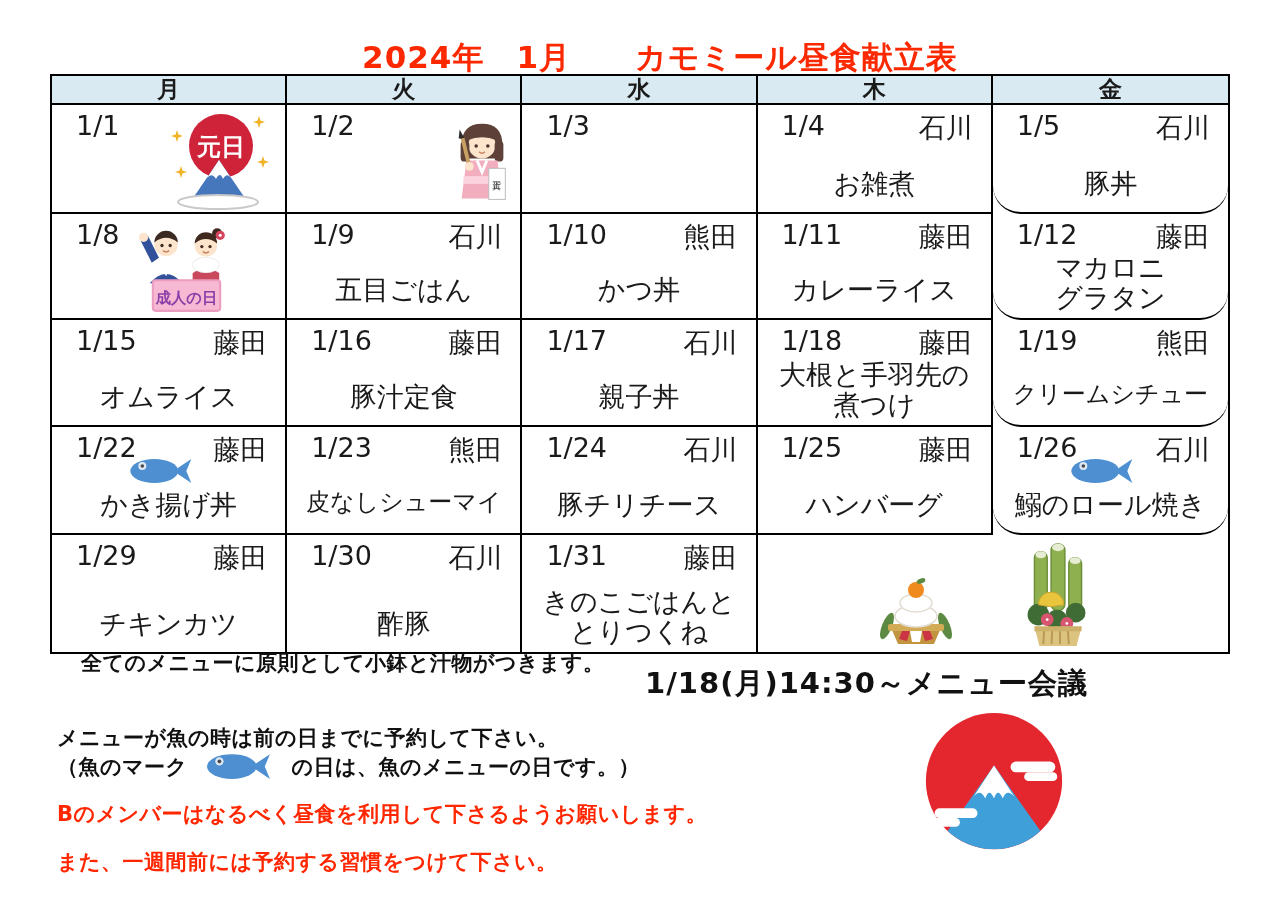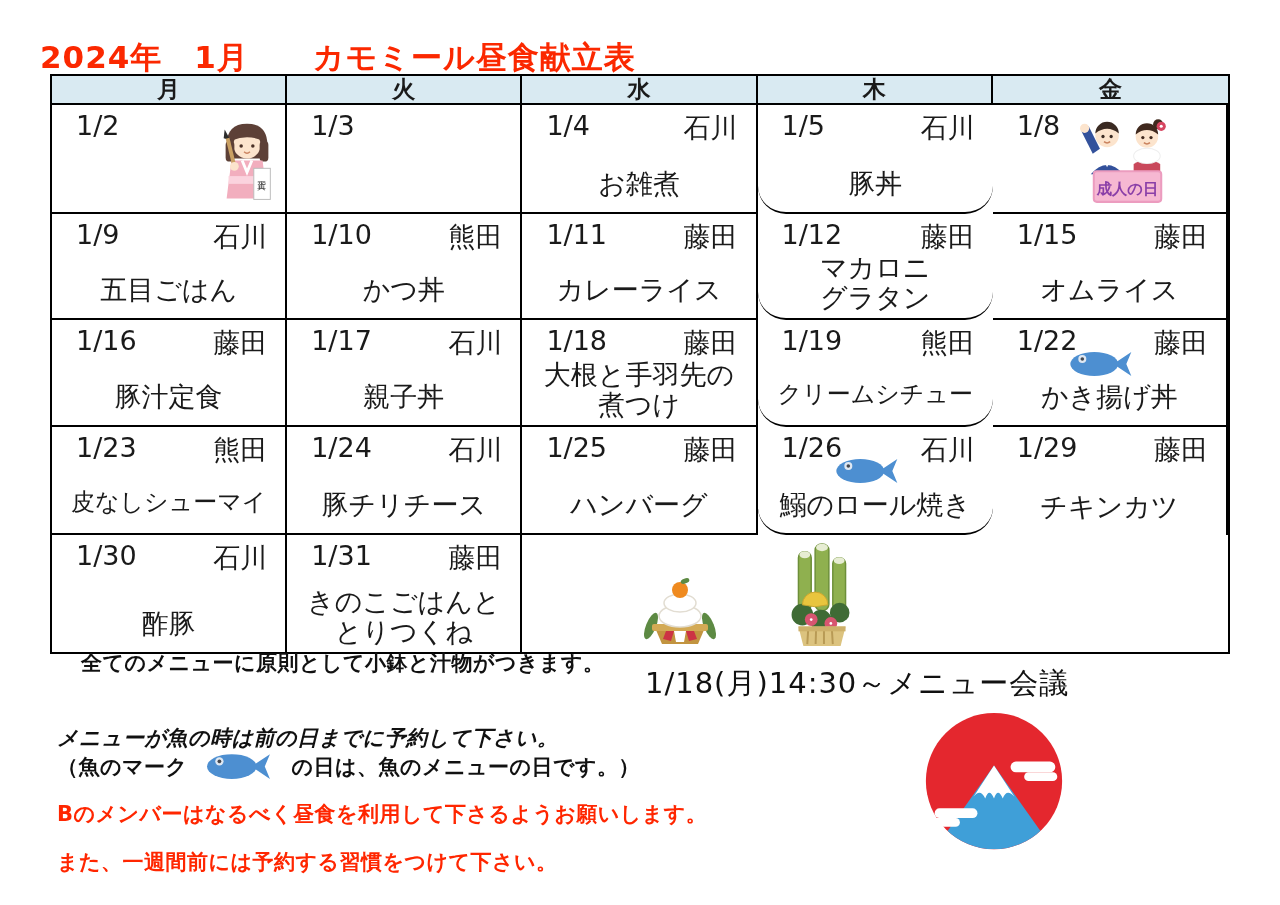--- a/index.html
+++ b/index.html
@@ -1,18 +1,18 @@
 <!DOCTYPE html>
 <html style="--title-red: #fb2800; --note-red: #ff2600; --header-blue: #d9eaf2; --fish-blue: #4d8fd1;"><head>
 <meta charset="utf-8">
 <style>
   html,body{margin:0;padding:0;background:#fff;}
   body{width:1280px;height:905px;position:relative;overflow:hidden;
        font-family:"DejaVu Sans","Liberation Sans",sans-serif;color:#1a1a1a;}
-  .title{position:absolute;top:16px;left:0;right:0;
+  .title{position:absolute;top:16px;left:0;right:0;text-align:center;
          font-size:31px;font-weight:800;letter-spacing:1px;color:var(--title-red,#fb2800);padding-left:40px;}
   .calendar{position:absolute;left:50px;top:74px;width:1176px;
             display:grid;grid-template-columns:repeat(5,1fr);
             grid-template-rows:29px 109px 106px 107px 108px 117px;
             border:2px solid #000;background:#fff;}
   .hcell{background:var(--header-blue,#d9eaf2);display:flex;align-items:center;justify-content:center;
          font-size:23px;font-weight:600;border-right:2px solid #000;border-bottom:2px solid #000;}
   .hcell.last-col{border-right:none;}
   .cell{position:relative;background:#fff;border-right:2px solid #000;border-bottom:2px solid #000;}
   .cell.last-col{border-right:none;border-radius:28px;}
@@ -26,39 +26,55 @@
   .icon{position:absolute;}
   .icon-new-year-day-icon{right:10px;top:5px;width:114px;height:100px;}
   .icon-kimono-girl-icon{right:4px;top:10px;width:68px;height:94px;}
   .icon-coming-of-age-day-icon{left:80px;top:8px;width:108px;height:94px;}
   .icon-fish-icon{left:50%;top:28px;width:64px;height:32px;transform:translateX(-62%);}
   .icon-kagami-mochi-icon{left:118px;bottom:6px;width:80px;height:92px;}
   .icon-kadomatsu-icon{left:266px;bottom:4px;width:68px;height:106px;}
   .note{position:absolute;font-weight:800;font-size:21px;color:#111;letter-spacing:.5px;}
   .note.red{color:var(--note-red,#ff2600);}
   #note-side{left:57px;top:649px;margin-left:24px;}
-  #note-meeting{left:645px;top:664px;font-weight:400;font-size:29px;letter-spacing:1px;}
-  #note-fish{left:57px;top:724px;font-style:italic;}
+  #note-meeting{left:645px;top:664px;font-weight:700;font-size:29px;letter-spacing:1px;}
+  #note-fish{left:57px;top:724px;}
   #note-fishmark{left:57px;top:750px;display:flex;align-items:center;}
   .inline-fish{width:100px;height:33px;margin:0 2px;flex:none;}
   #note-red1{left:57px;top:800px;}
   #note-red2{left:57px;top:848px;}
   .fuji{position:absolute;left:921px;top:711px;width:146px;height:146px;}
 </style>
 </head>
 <body>
 
 <h1 class="title">2024年　1月　　カモミール昼食献立表</h1>
 
 <div class="calendar" id="calendar">
     <div class="hcell">月</div>
     <div class="hcell">火</div>
     <div class="hcell">水</div>
     <div class="hcell">木</div>
     <div class="hcell last-col">金</div>
+    <div class="cell">
+      <div class="date-row">
+        <span>1/1</span>
+      </div>
+      <svg class="icon icon-new-year-day-icon" viewBox="0 0 110 100">
+    <path d="M14,20 L15.5,24.5 L20,26 L15.5,27.5 L14,32 L12.5,27.5 L8,26 L12.5,24.5 Z" fill="#f0b429"></path>
+    <path d="M96,6 L97.5,10.5 L102,12 L97.5,13.5 L96,18 L94.5,13.5 L90,12 L94.5,10.5 Z" fill="#f0b429"></path>
+    <path d="M100,46 L101.5,50.5 L106,52 L101.5,53.5 L100,58 L98.5,53.5 L94,52 L98.5,50.5 Z" fill="#f0b429"></path>
+    <path d="M18,56 L19.5,60.5 L24,62 L19.5,63.5 L18,68 L16.5,63.5 L12,62 L16.5,60.5 Z" fill="#f0b429"></path>
+    <circle cx="58" cy="36" r="32" fill="#cf2339"></circle>
+    <text x="58" y="45" font-size="24" font-weight="bold" fill="#ffffff" text-anchor="middle">元日</text>
+    <path d="M26,94 L56,50 L86,94 Z" fill="#4677bd"></path>
+    <path d="M44,68 L56,50 L68,68 Q64,62 60,69 Q57,61 53,69 Q49,62 44,68 Z" fill="#ffffff"></path>
+    <ellipse cx="55" cy="92" rx="40" ry="7" fill="#ffffff" stroke="#c9c9c9" stroke-width="2"></ellipse>
+  </svg>
+    </div>
     <div class="cell">
       <div class="date-row">
         <span>1/2</span>
       </div>
       <svg class="icon icon-kimono-girl-icon" viewBox="0 0 70 95">
     <path d="M14,30 Q14,8 35,8 Q56,8 56,30 L56,44 L14,44 Z" fill="#5d4037"></path>
     <circle cx="35" cy="30" r="14" fill="#fce4cd"></circle>
     <path d="M20,25 Q26,13 35,13 Q44,13 50,25 Q35,19 20,25 Z" fill="#5d4037"></path>
     <rect x="13" y="26" width="9" height="21" rx="4" fill="#5d4037"></rect>
     <rect x="48" y="26" width="9" height="21" rx="4" fill="#5d4037"></rect>

